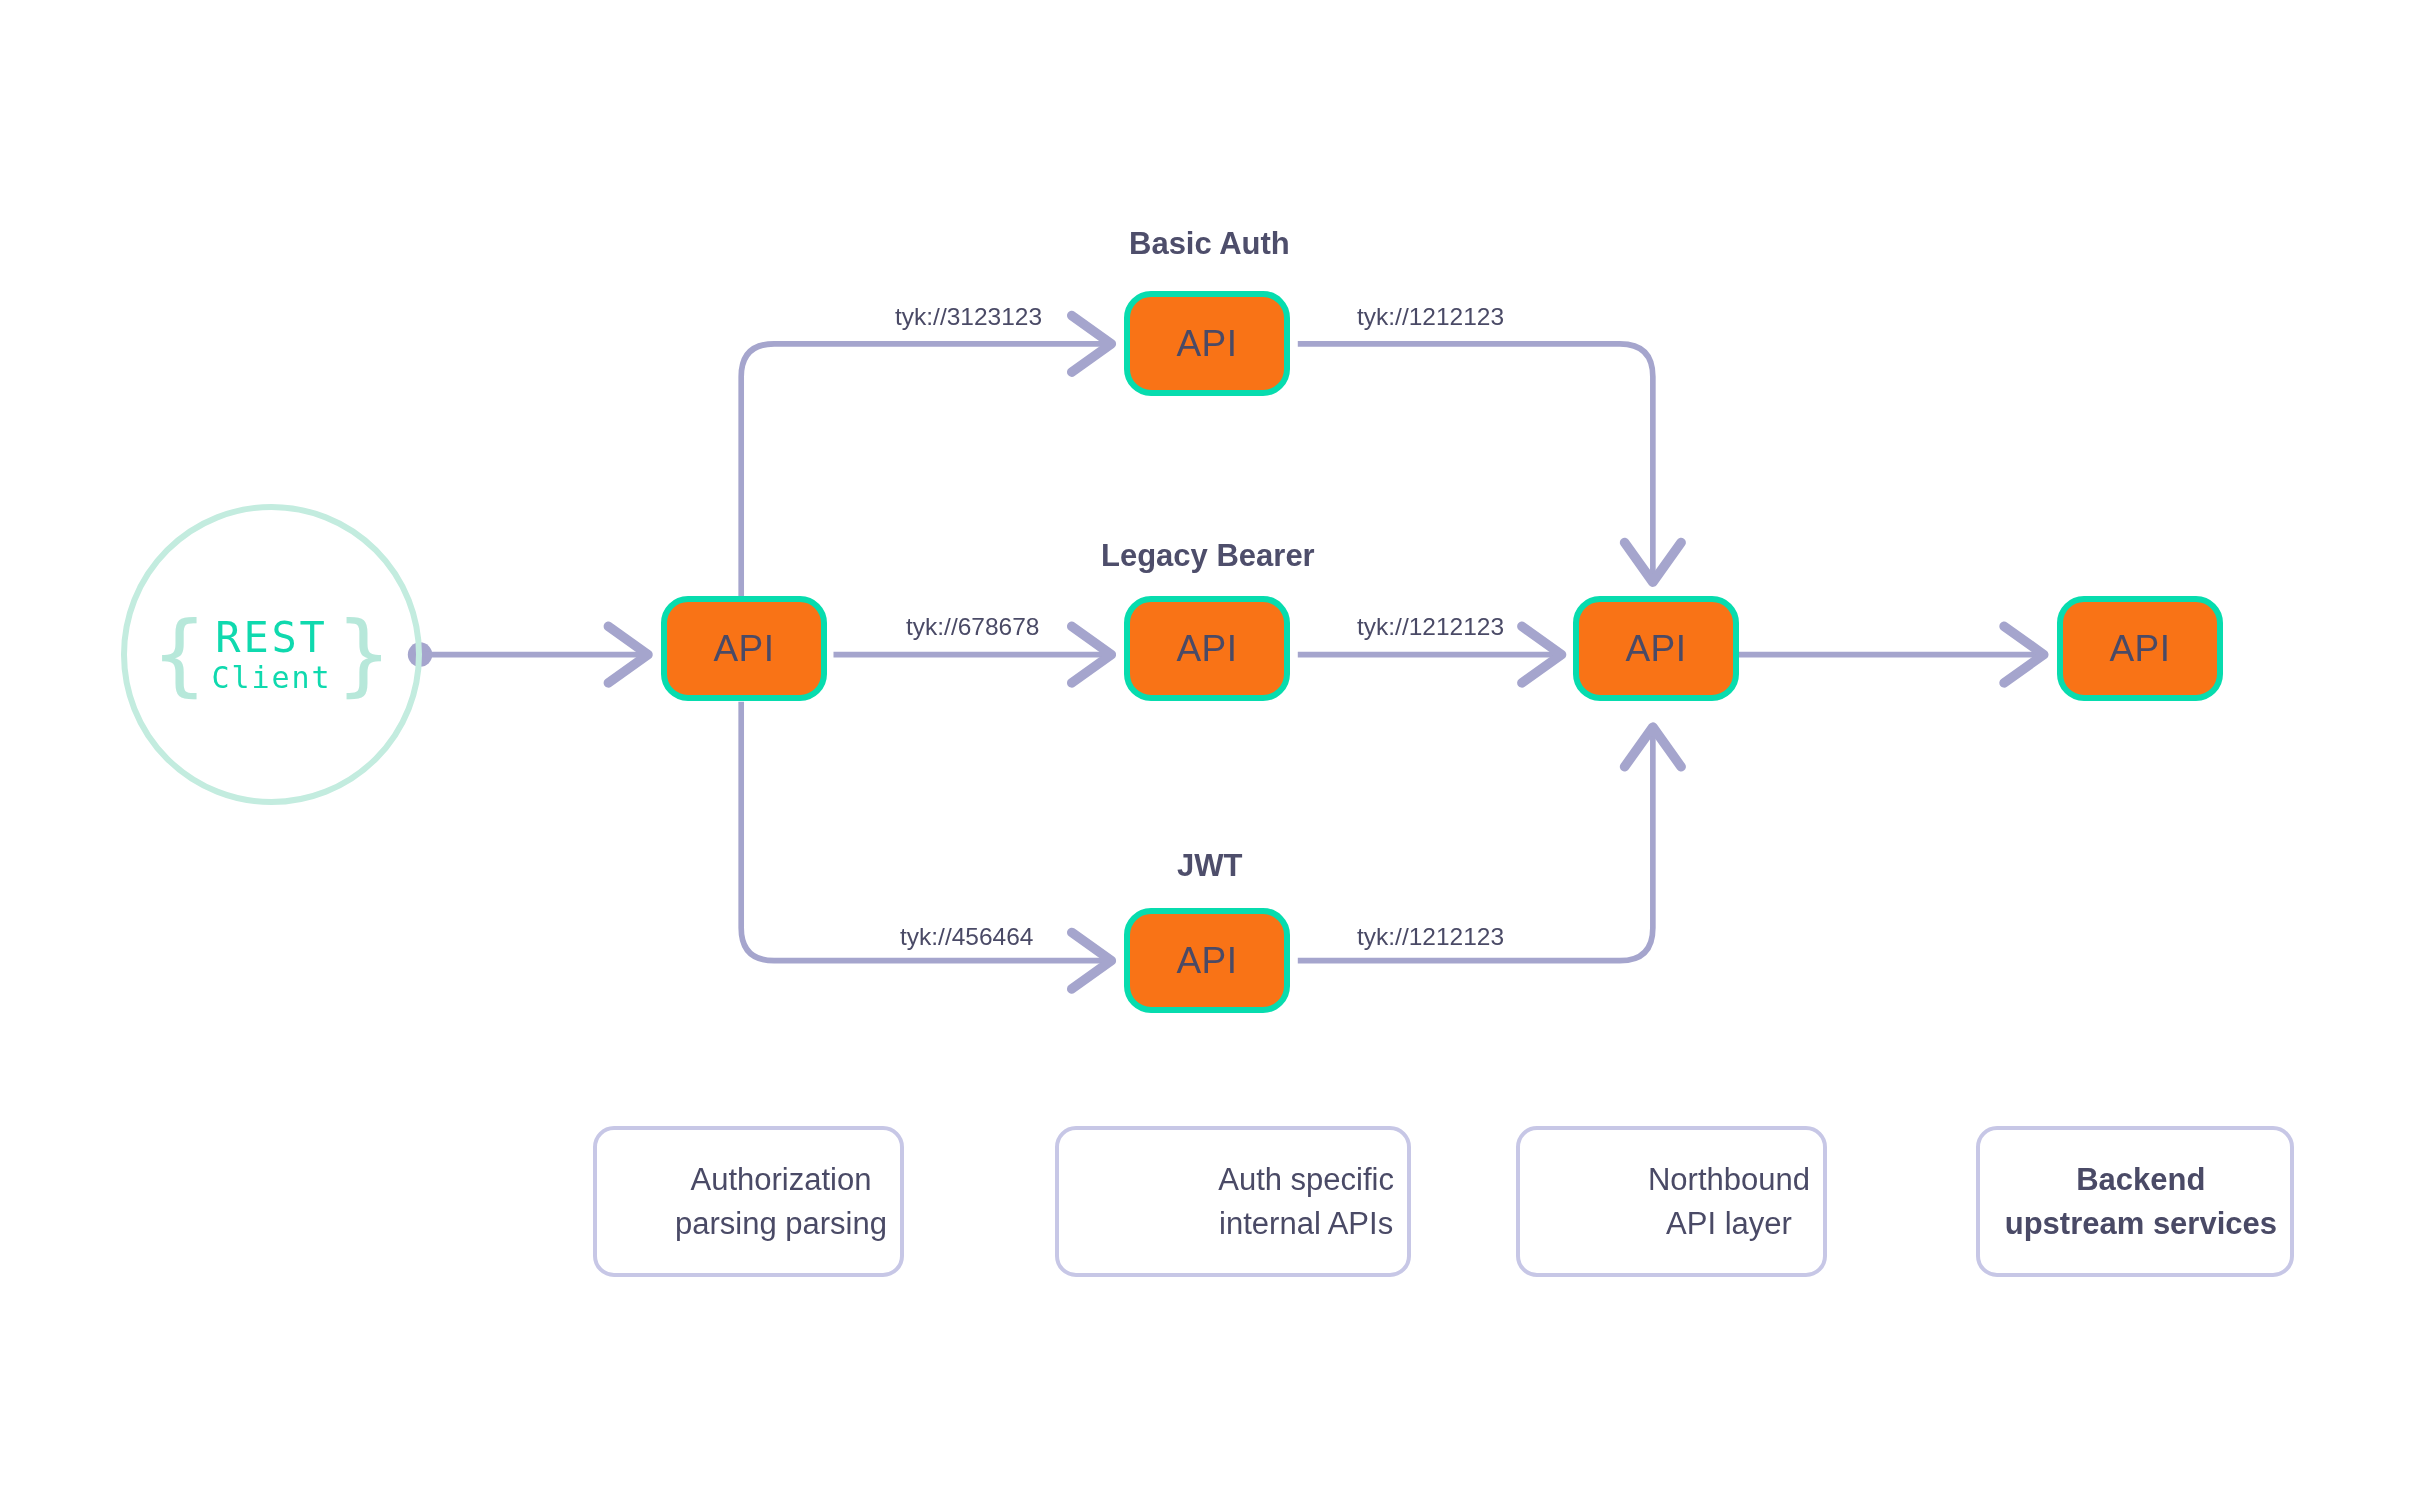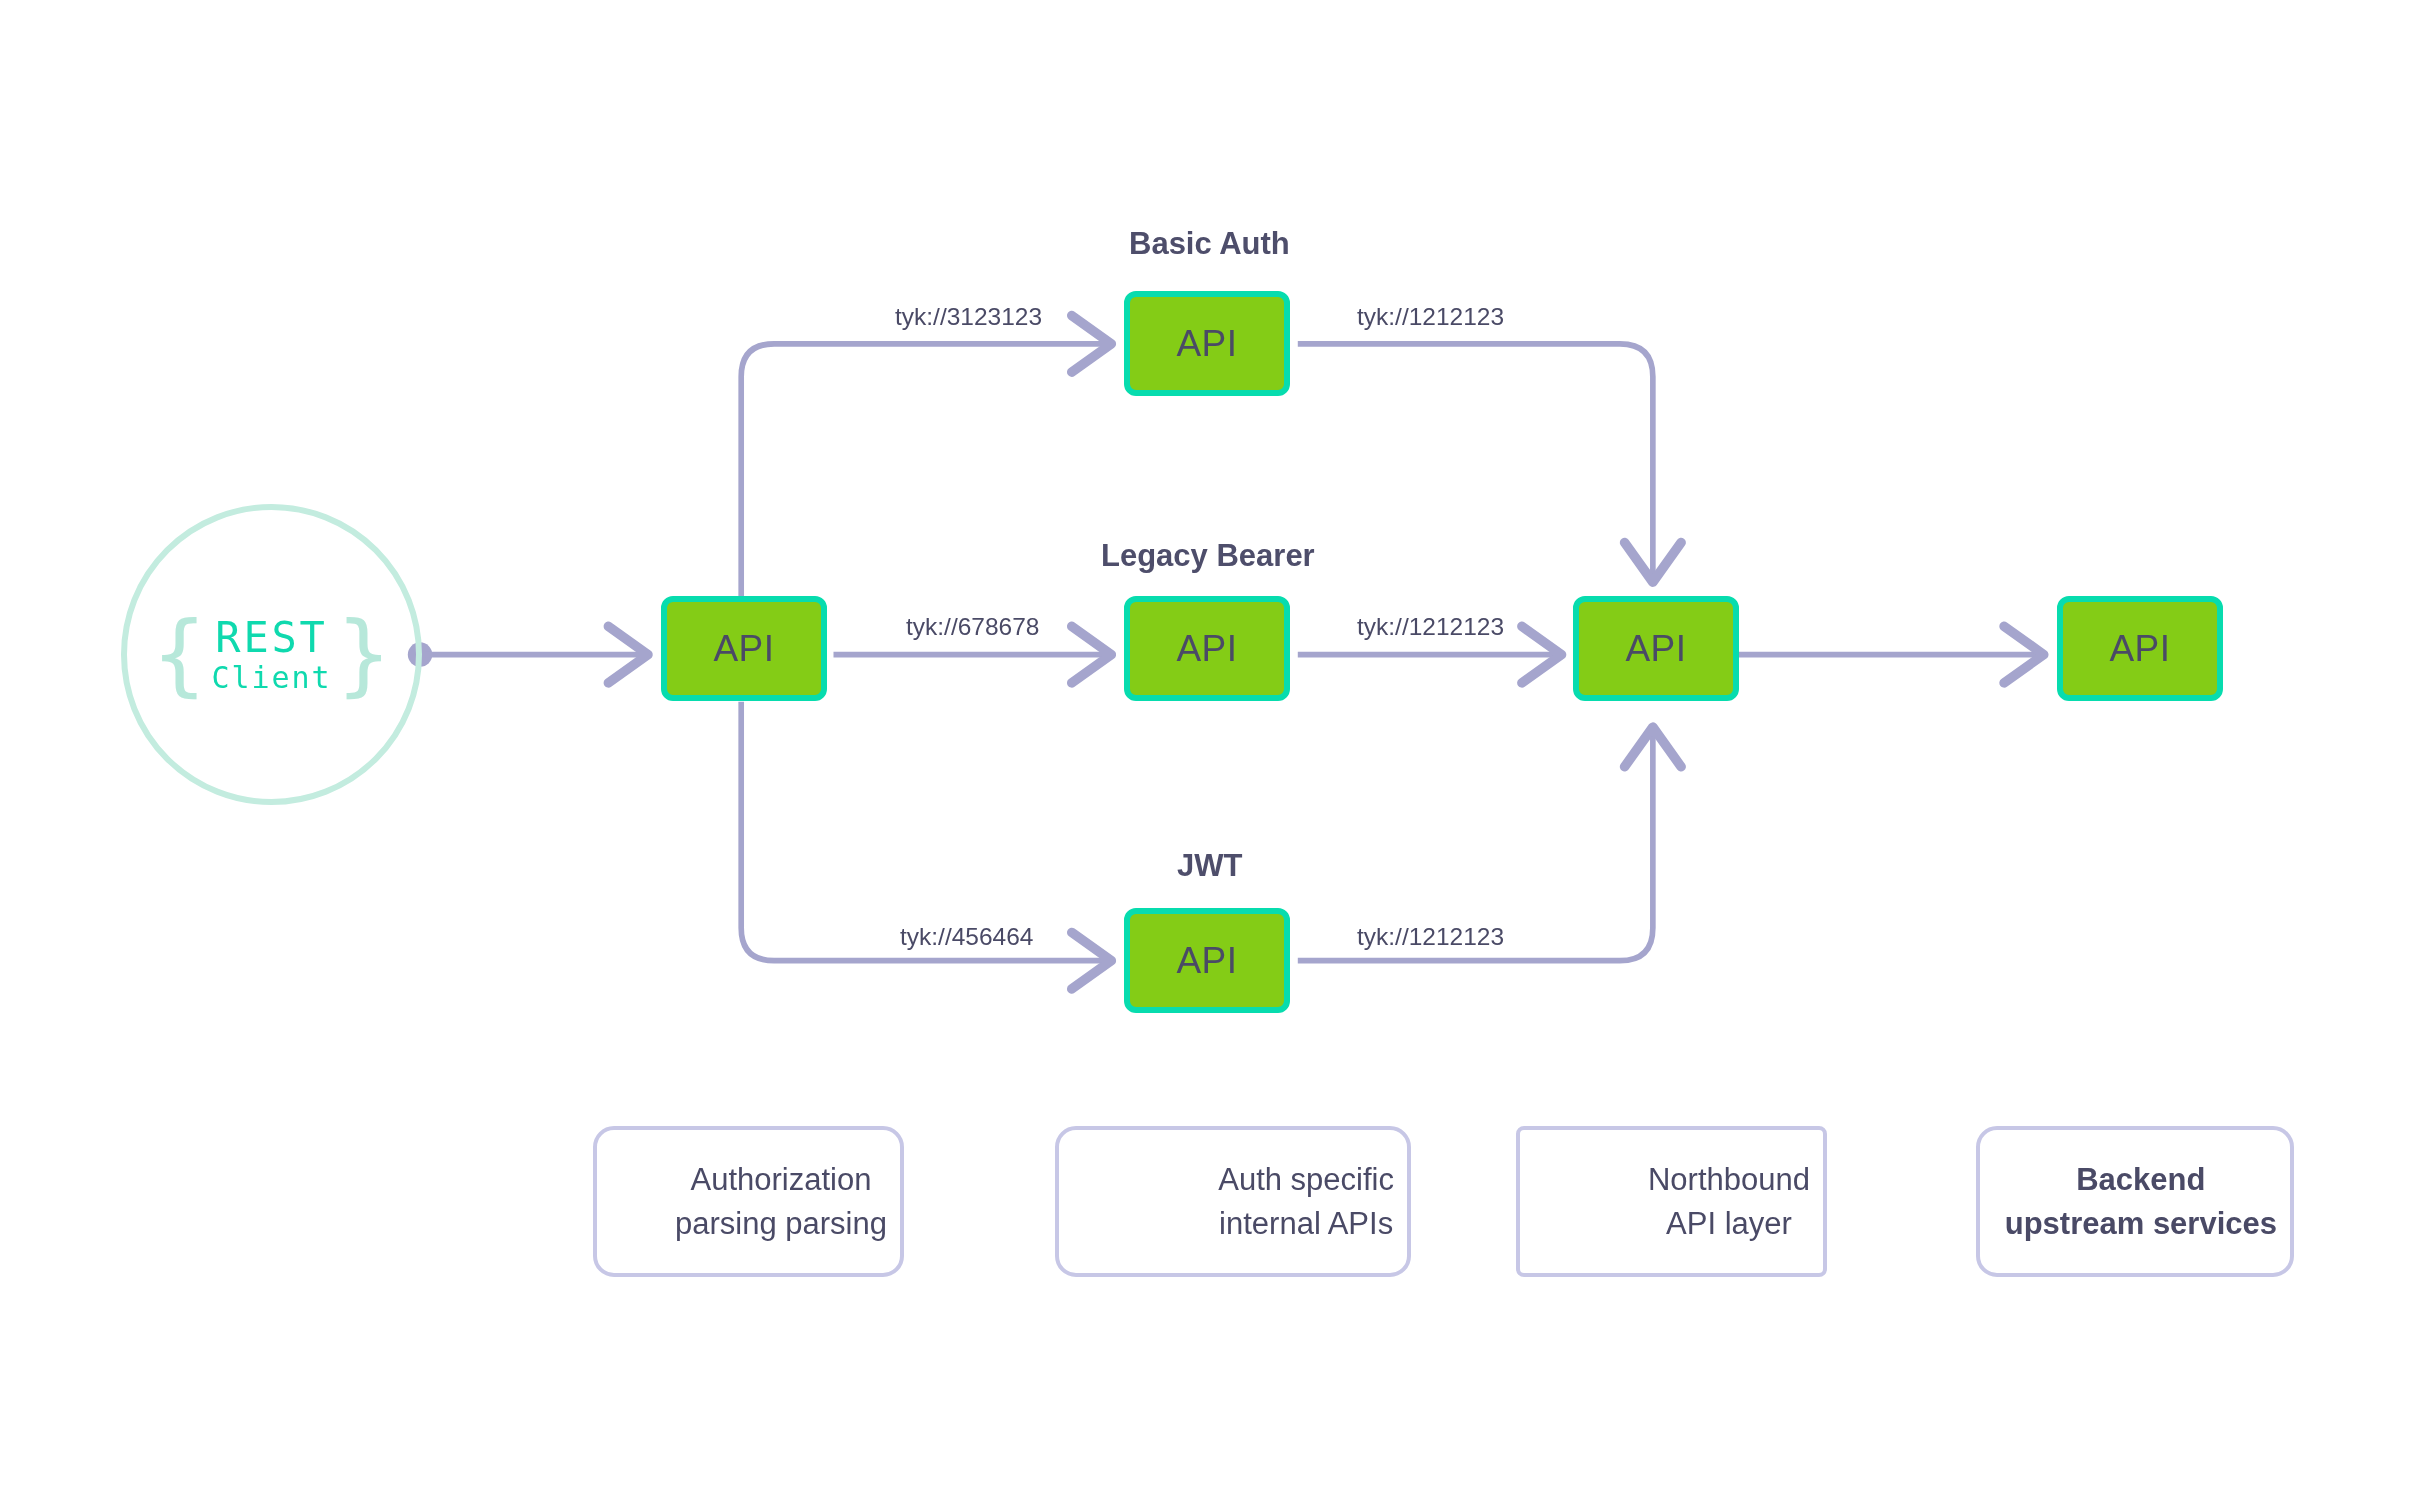--- a/index.html
+++ b/index.html
@@ -74,23 +74,23 @@
     font-family: "DejaVu Sans Mono", "Liberation Mono", monospace;
     font-size: 30px;
     letter-spacing: 1.9px;
     color: #0fd9ae;
   }
 
   
   .api-box {
     position: absolute;
     box-sizing: border-box;
-    background: #84cc16;
+    background: #f97316;
     border: 6.6px solid #07dcae;
-    border-radius: 12px;
+    border-radius: 27px;
     display: flex;
     align-items: center;
     justify-content: center;
     color: #4a4a66;
     font-size: 37px;
     letter-spacing: 0.5px;
   }
 
   
   .lane-title {
@@ -206,21 +206,21 @@
     </span>
   </div>
 
   <div class="caption-box" style="left:1055px; top:1126px; width:356px; height:151px;">
     <span>
       <span>Auth specific</span><br>
       <span>internal APIs</span>
     </span>
   </div>
 
-  <div class="caption-box" style="left:1516px; top:1126px; width:311px; height:151px;border-radius:8px;">
+  <div class="caption-box" style="left:1516px; top:1126px; width:311px; height:151px;">
     <span>
       <span>Northbound</span><br>
       <span>API layer</span>
     </span>
   </div>
 
   <div class="caption-box" style="left:1976px; top:1126px; width:318px; height:151px;font-weight:bold;">
     <span>
       <span>Backend</span><br>
       <span>upstream services</span>

